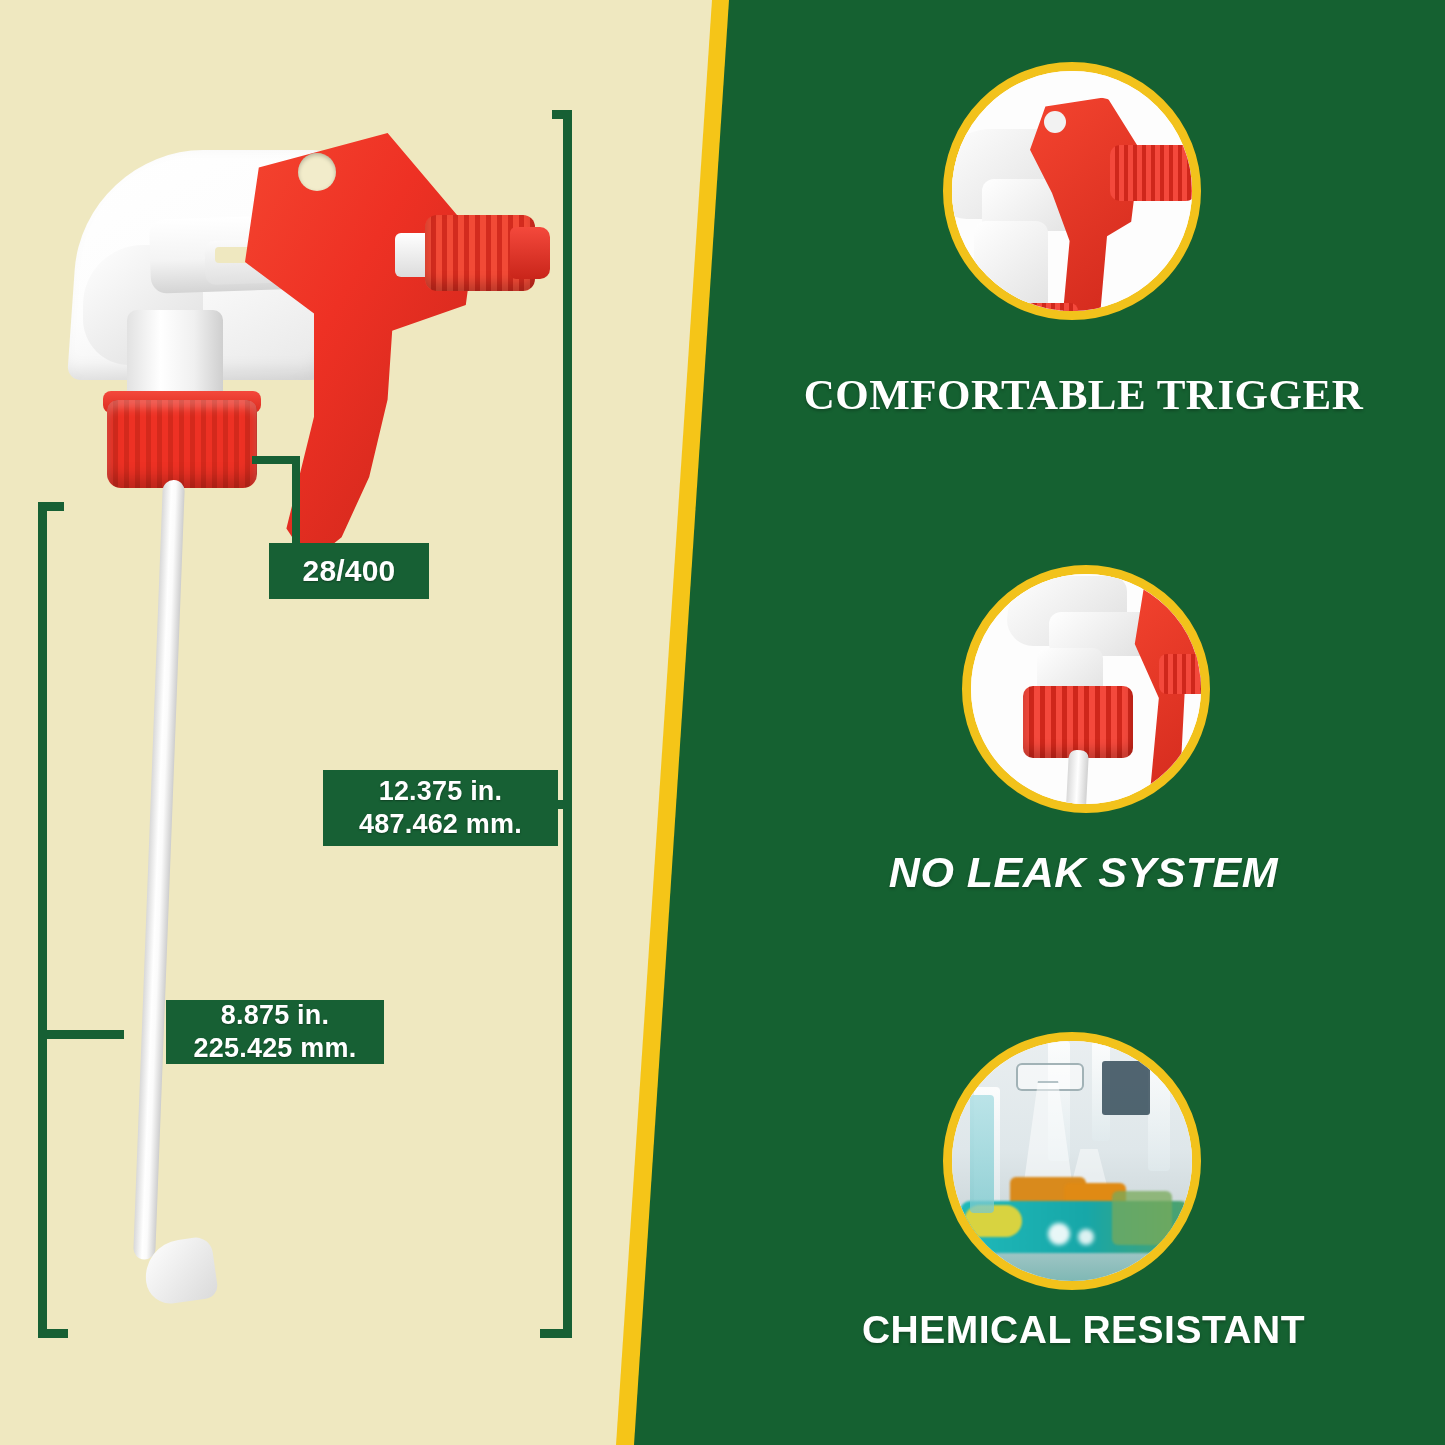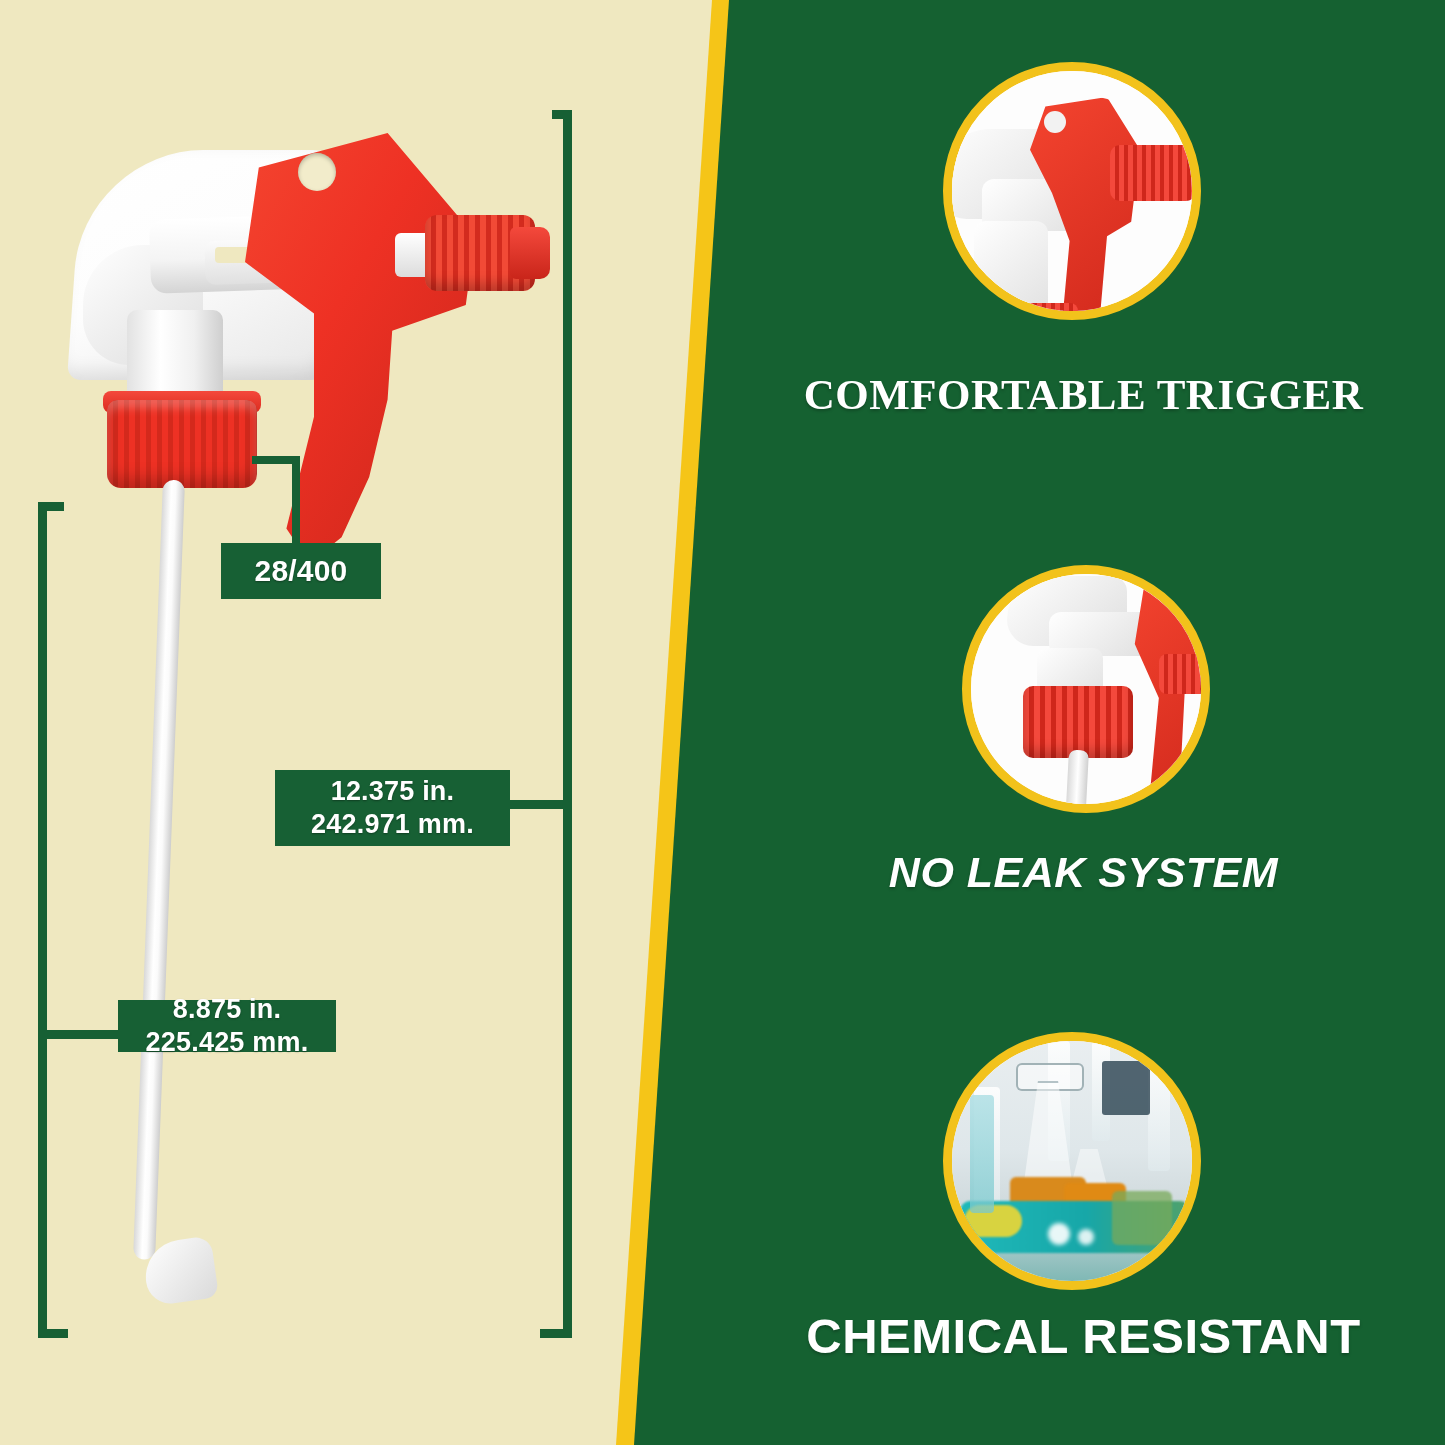--- a/index.html
+++ b/index.html
@@ -113,20 +113,21 @@
   .bracket{position:absolute;background:transparent;}
   .br-line{position:absolute;background:#176034;}
 
   
   .label{
     position:absolute;background:#176034;color:#ffffff;
     font-weight:bold;letter-spacing:.2px;line-height:1.22;
     padding:0 18px;box-sizing:border-box;text-align:center;
     text-shadow:0 1px 2px rgba(0,0,0,.35);
     white-space:pre-line;
+    margin-left:48px;
   }
 
   
   .feature{position:absolute;}
   .circle{
     position:absolute;border-radius:50%;
     border:9px solid #F2C21B;overflow:hidden;background:#ffffff;
     box-sizing:border-box;
   }
   .ftitle{
@@ -197,24 +198,24 @@
     <div class="bracket">
       <div class="br-line" style="left:44px;top:1030px;width:80px;height:9px;"></div>
     </div>
 
     <div class="label" style="left:221px;top:543px;width:160px;height:56px;font-size:30px;display:flex;align-items:center;justify-content:center;">
       <span>28/400</span>
     </div>
 
     <div class="label" style="left:275px;top:770px;width:235px;height:76px;font-size:27px;display:flex;align-items:center;justify-content:center;">
       <span>12.375 in.
-242.971 mm.</span>
-    </div>
-
-    <div class="label" style="left:118px;top:1000px;width:218px;height:52px;font-size:27px;display:flex;align-items:center;justify-content:center;">
+487.462 mm.</span>
+    </div>
+
+    <div class="label" style="left:118px;top:1000px;width:218px;height:64px;font-size:27px;display:flex;align-items:center;justify-content:center;">
       <span>8.875 in.
 225.425 mm.</span>
     </div>
   </div>
 
   <div class="panel-right"></div>
   <div class="stripe-yellow"></div>
 
   <div class="feature">
     <div class="circle" style="left:943px;top:62px;width:258px;height:258px;">
@@ -260,16 +261,16 @@
         <div class="liquid" style="left:112px;top:142px;width:62px;height:34px;background:#e08a14;"></div>
         <div class="liquid" style="left:8px;top:160px;width:230px;height:52px;background:linear-gradient(90deg,#1fb9ba,#17a7a8 55%,#4fa26b);border-radius:10px;"></div>
         <div class="liquid" style="left:12px;top:164px;width:58px;height:32px;background:#d8d340;border-radius:16px;"></div>
         <div class="liquid" style="left:160px;top:150px;width:60px;height:54px;background:rgba(120,170,90,.75);border-radius:6px;"></div>
         <div class="tube" style="left:18px;top:54px;width:24px;height:118px;background:linear-gradient(180deg,rgba(180,225,230,.9),rgba(120,200,205,.75));"></div>
         <div style="position:absolute;left:150px;top:20px;width:48px;height:54px;background:rgba(30,55,70,.75);border-radius:3px;"></div>
         <div style="position:absolute;left:96px;top:182px;width:22px;height:22px;background:rgba(255,255,255,.9);border-radius:50%;filter:blur(2px);"></div>
         <div style="position:absolute;left:126px;top:188px;width:16px;height:16px;background:rgba(255,255,255,.85);border-radius:50%;filter:blur(2px);"></div>
       </div>
     </div>
-    <div class="ftitle" style="left:722px;top:1308px;width:723px;font-size:49px;">CHEMICAL RESISTANT</div>
+    <div class="ftitle" style="left:722px;top:1308px;width:723px;font-size:39px;">CHEMICAL RESISTANT</div>
   </div>
 
 </div>
 
 </body></html>

